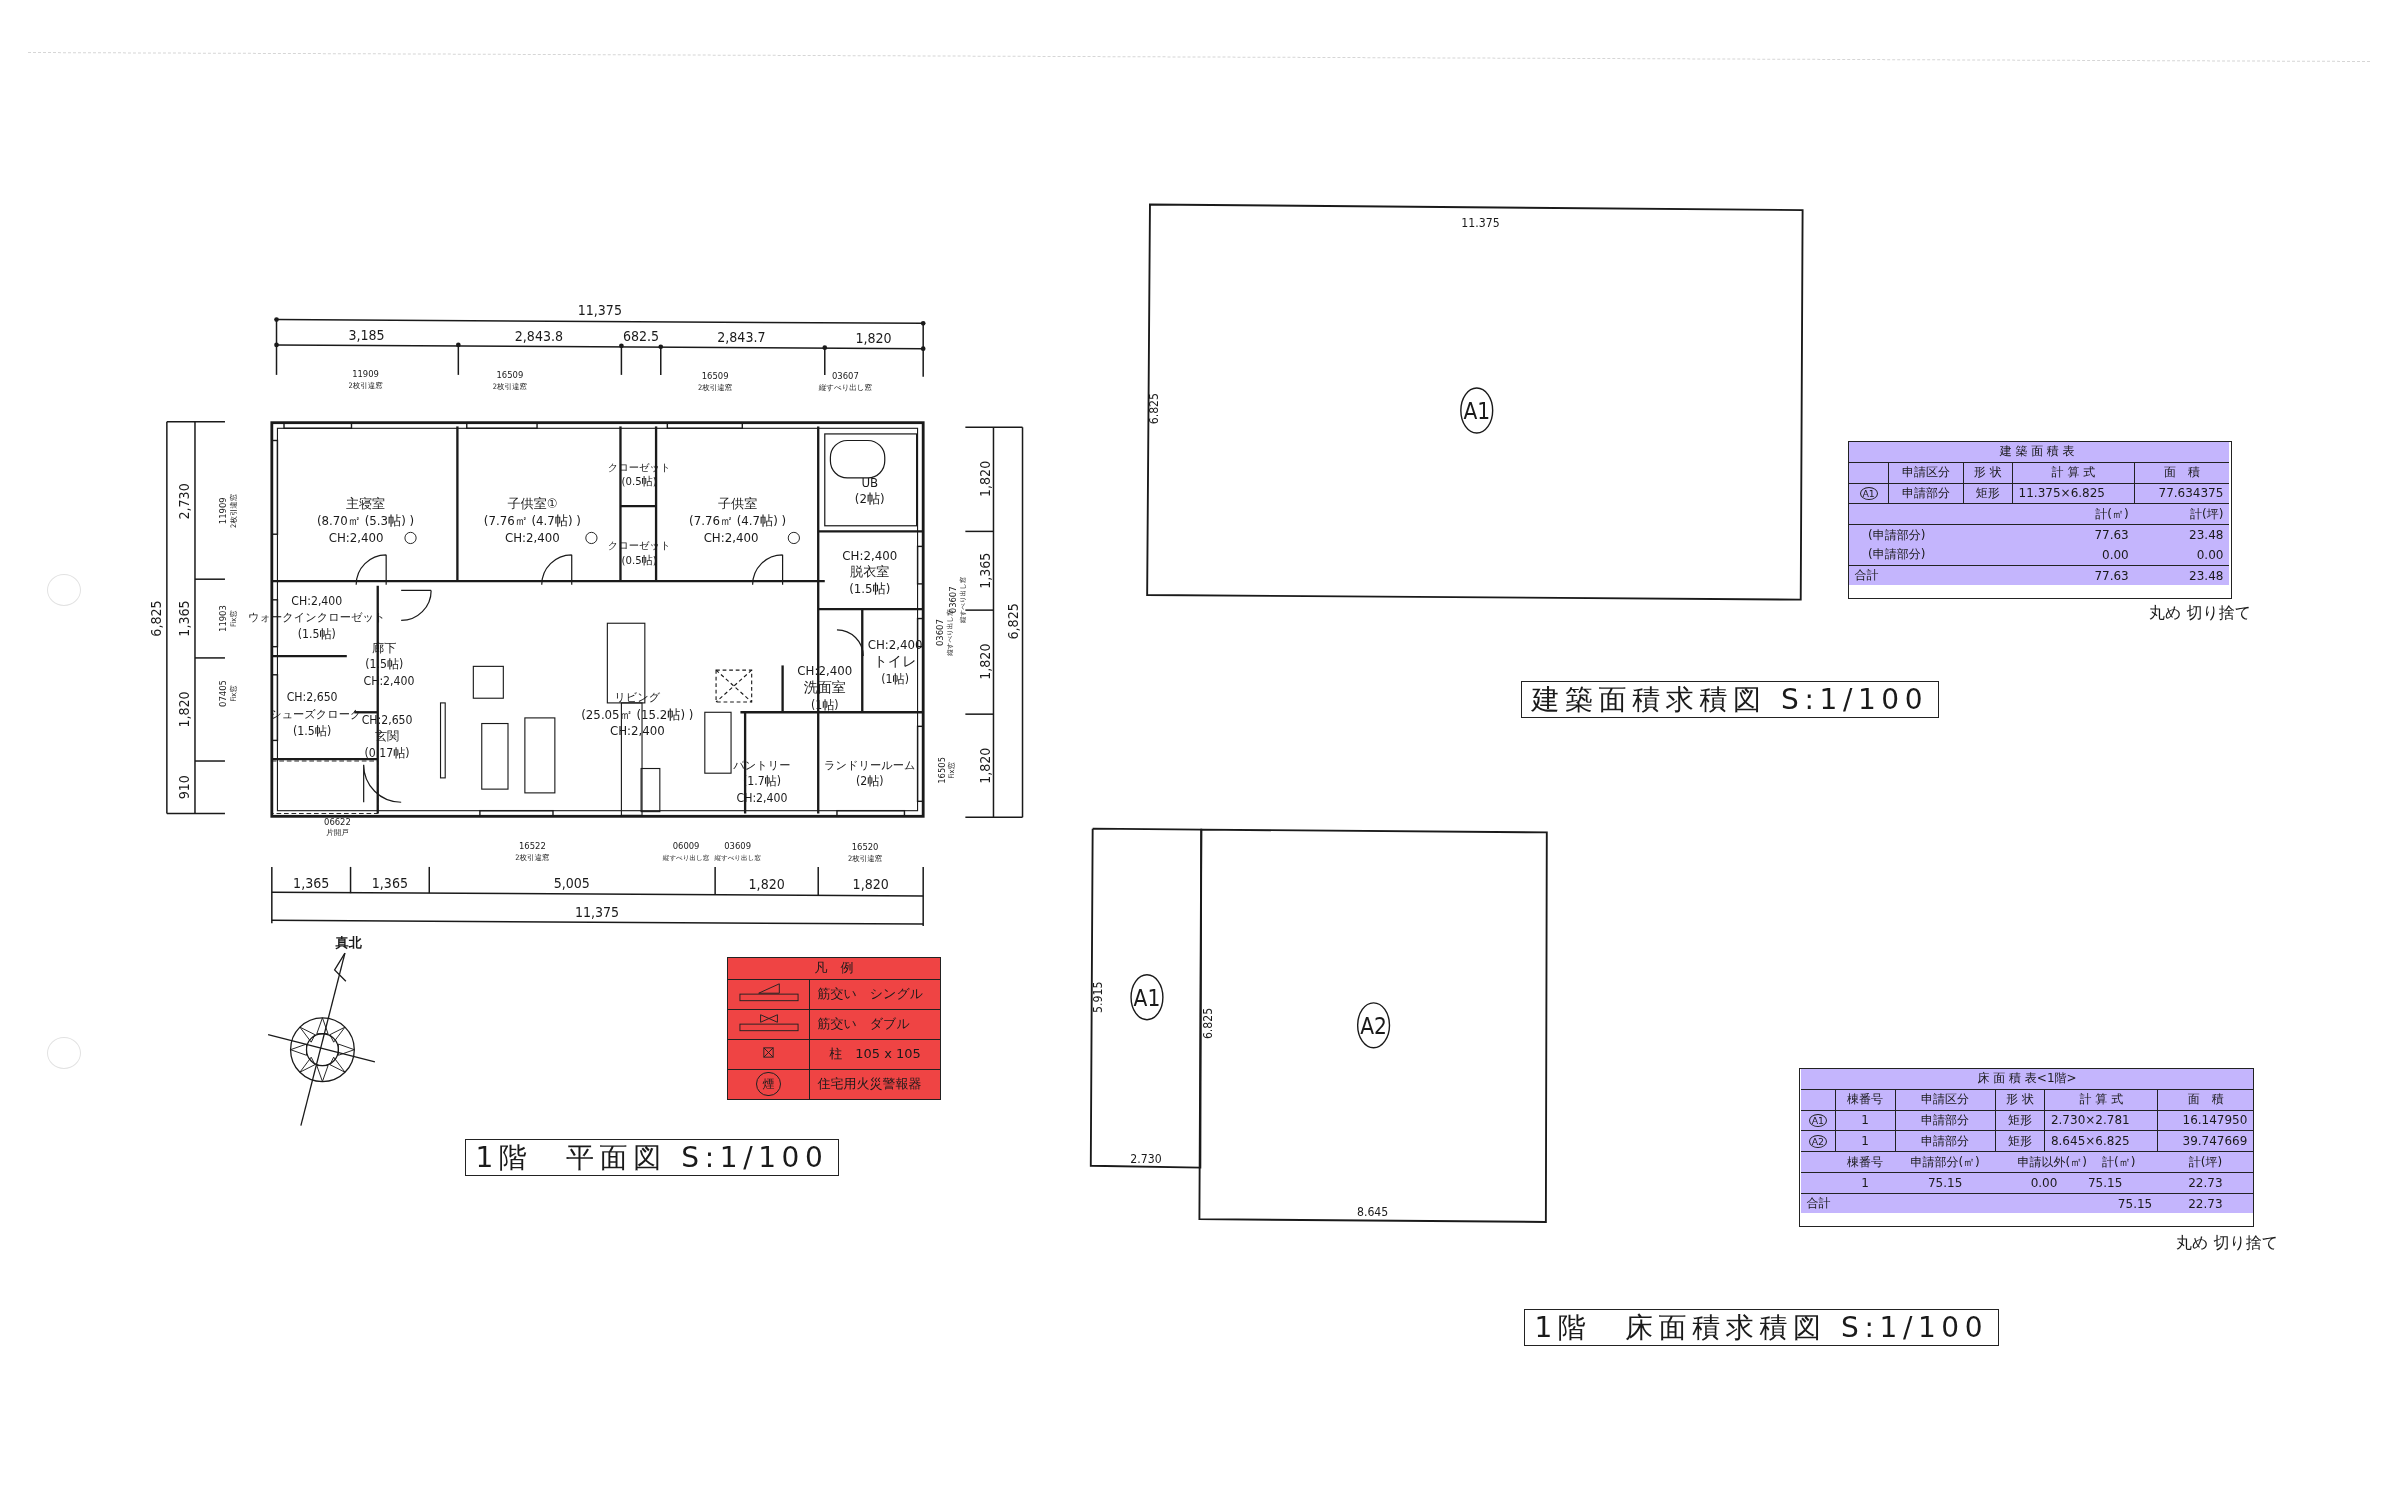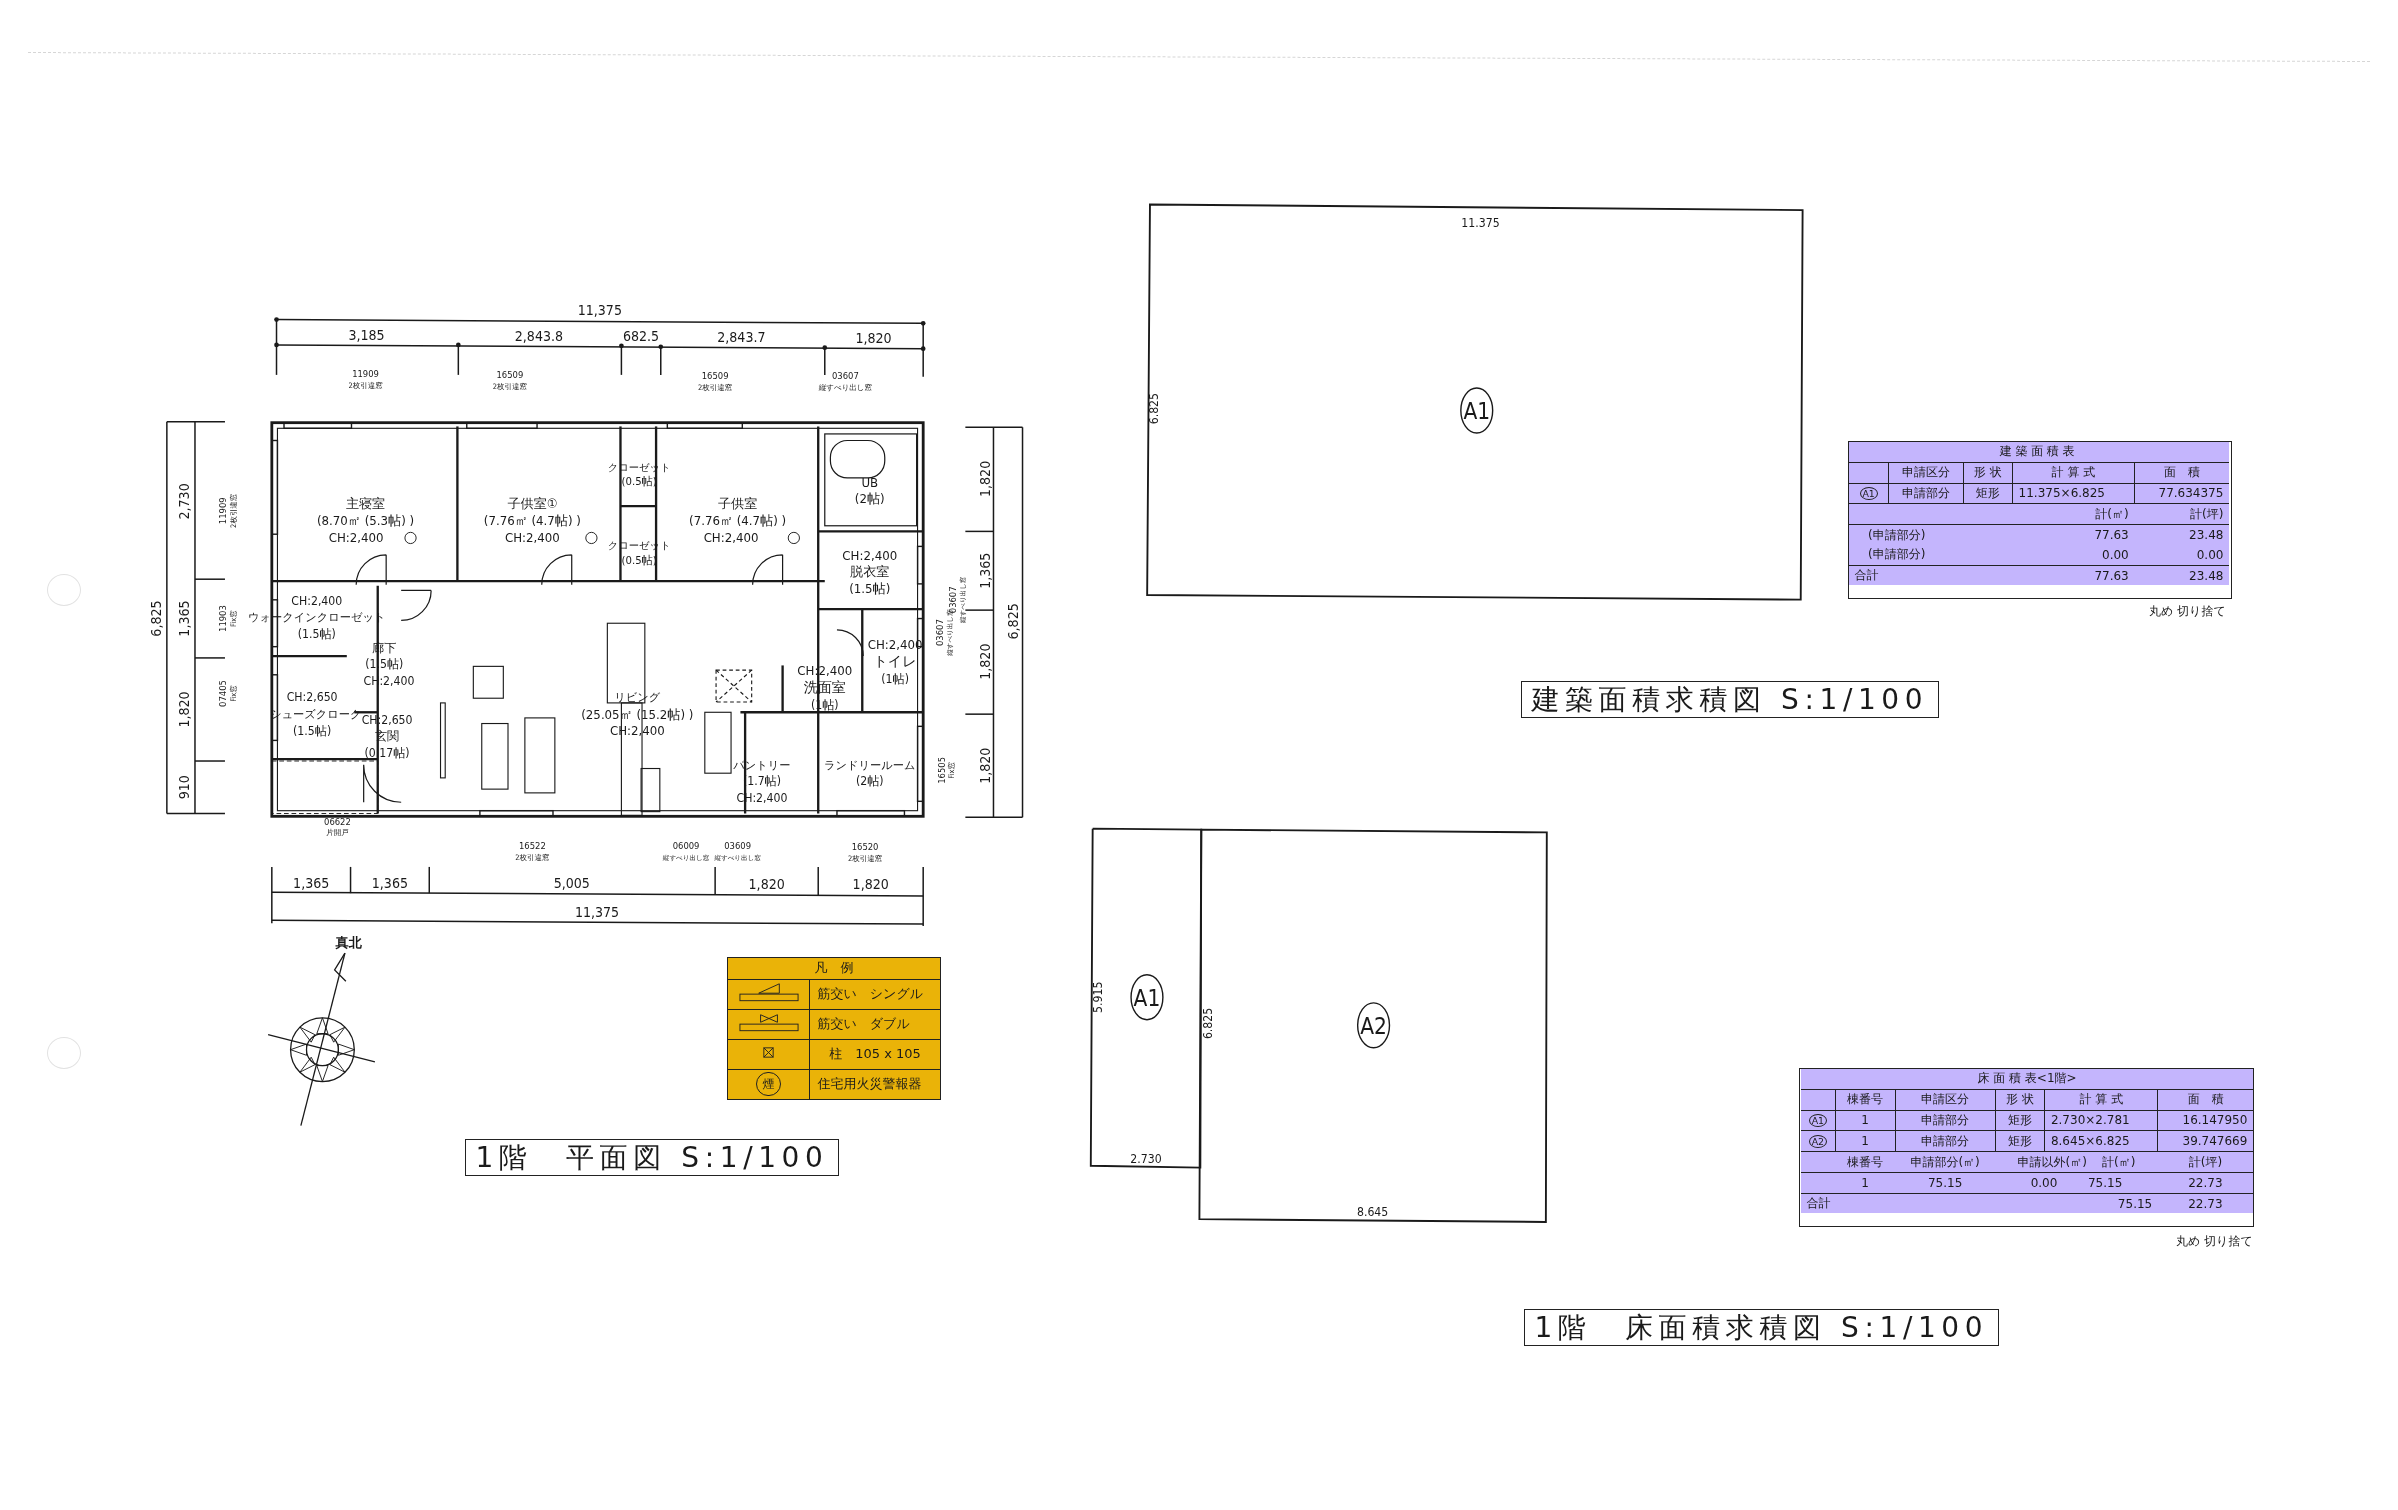--- a/index.html
+++ b/index.html
@@ -8,22 +8,22 @@
   .abs { position:absolute; }
   svg text { font-family:"DejaVu Sans Condensed","DejaVu Sans", sans-serif; fill:#1a1a1a; }
   .scan-line { position:absolute; left:28px; top:52px; width:2342px; height:0;
                border-top:0.9px dashed #d6d6d6; transform:rotate(0.22deg); transform-origin:left; }
   .punch { position:absolute; width:32px; height:30px; border:1.4px solid #e2e2e2; border-radius:50%; }
   .title-box { position:absolute; border:1.9px solid #222; background:#fff;
                font-size:28px; letter-spacing:5.6px; padding:3.7px 9.4px; white-space:nowrap; line-height:28px; }
   table.area { position:absolute; border-collapse:collapse; font-size:12px; background:#c4b5fd; }
   table.area td { padding:0.9px 5.6px; white-space:nowrap; height:18px; }
   .tbl-frame { position:absolute; border:1.9px solid #222; }
-  .note { position:absolute; font-size:12px; white-space:nowrap; }
-  .legend { position:absolute; border:1.9px solid #222; border-collapse:collapse; font-size:13px; background:#eab308; }
+  .note { position:absolute; font-size:16px; white-space:nowrap; }
+  .legend { position:absolute; border:1.9px solid #222; border-collapse:collapse; font-size:13px; background:#ef4444; }
   .legend td { border:1.4px solid #222; height:29px; padding:0 7.5px; white-space:nowrap; }
 </style>
 </head>
 <body>
 
 <div class="scan-line"></div>
 <div class="punch" style="left:47px;top:574px;"></div>
 <div class="punch" style="left:47px;top:1037px;"></div>
 
 <svg class="abs" style="left:0;top:0;" width="1031" height="1209" viewBox="0 0 1100 1290">

